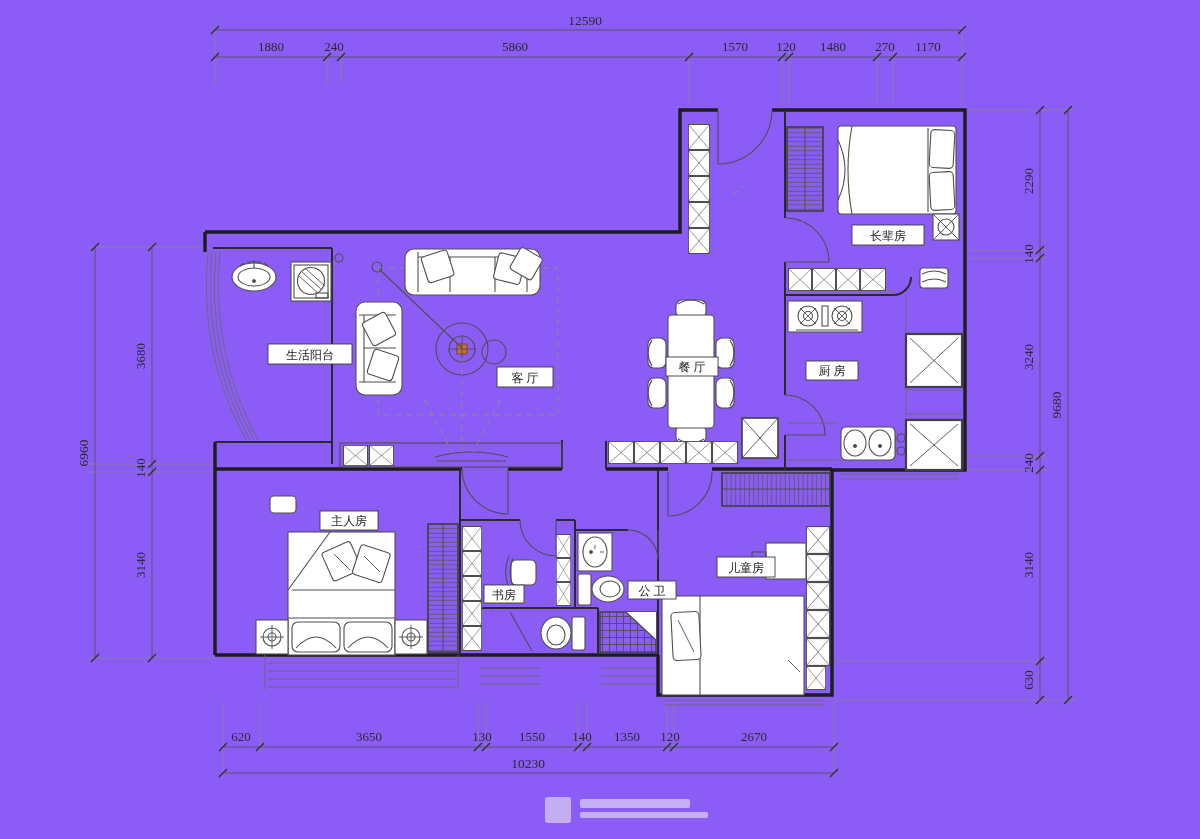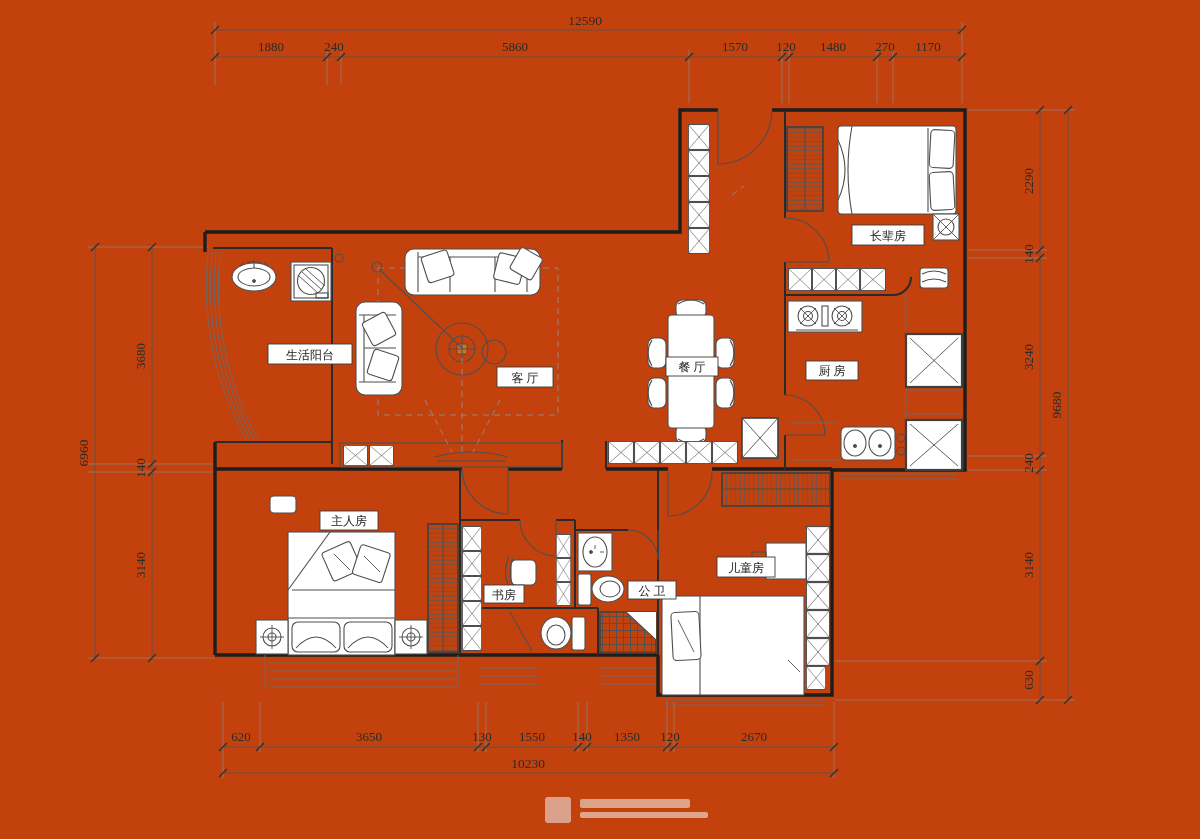--- a/index.html
+++ b/index.html
@@ -1,16 +1,16 @@
 <!DOCTYPE html>
 <html><head>
 <meta charset="utf-8">
 <style>
   html,body{margin:0;padding:0;background:#ffffff;}
-  .stage{position:relative;width:1200px;height:839px;background:#c2410c;overflow:hidden;}
+  .stage{position:relative;width:1200px;height:839px;background:#8b5cf6;overflow:hidden;}
   svg{display:block;}
   .dimline{stroke:#555;stroke-width:0.9;fill:none;}
   .ext{stroke:#8a8a8a;stroke-width:0.7;fill:none;}
   .tick{stroke:#333;stroke-width:1.5;fill:none;}
   .w3{stroke:#1d1d1d;stroke-width:3.4;fill:none;}
   .w2{stroke:#2a2a2a;stroke-width:2;fill:none;}
   .thin{stroke:#6b6b6b;stroke-width:0.9;fill:none;}
   .furn{stroke:#4f4f4f;stroke-width:1.1;fill:#ffffff;}
   .furnl{stroke:#4f4f4f;stroke-width:1.1;fill:none;}
   .dash{stroke:#8f8f8f;stroke-width:0.9;fill:none;stroke-dasharray:6 5;}

